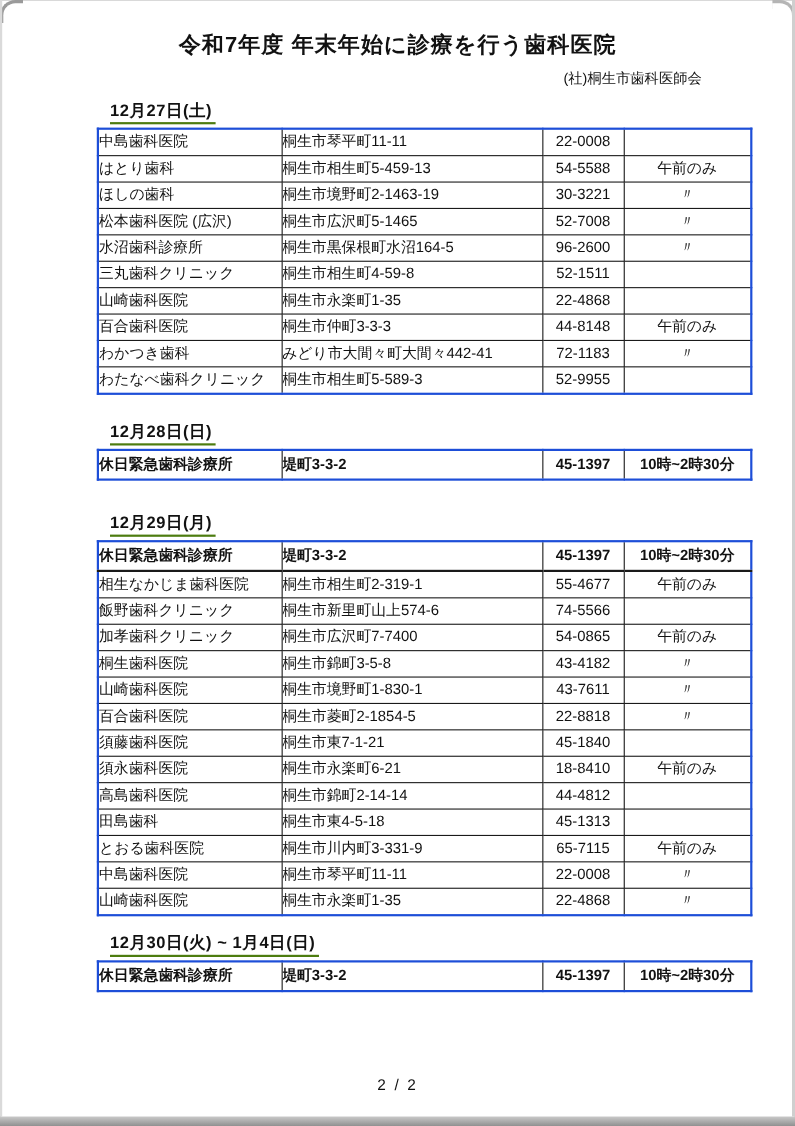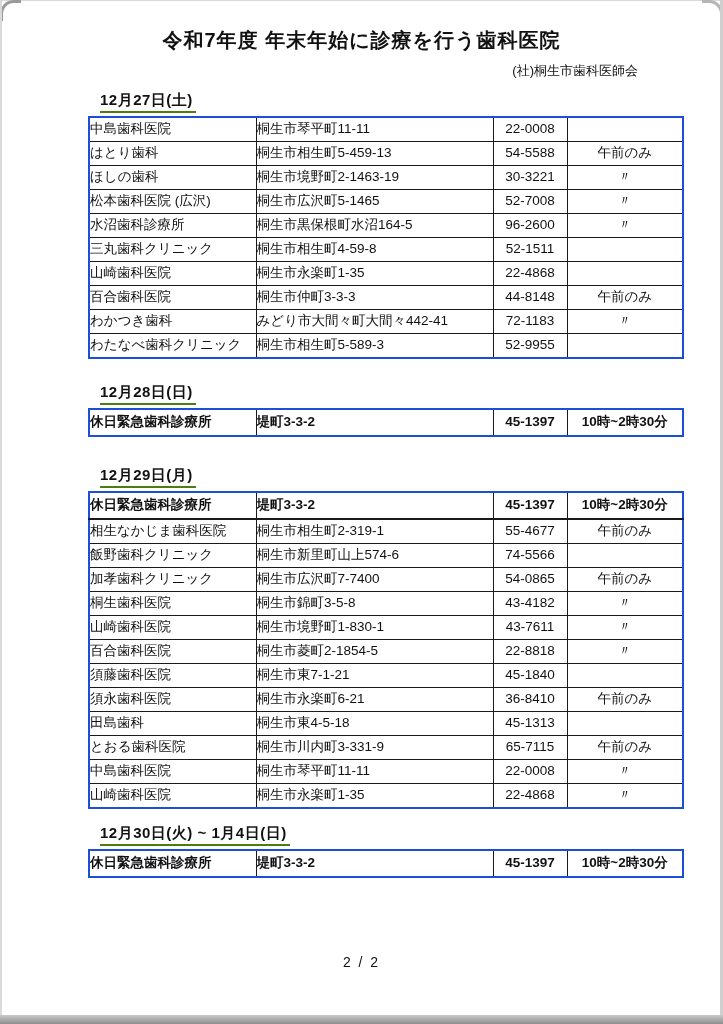--- a/index.html
+++ b/index.html
@@ -225,22 +225,28 @@
             </tr>
             <tr>
               <td class="name">須藤歯科医院</td>
               <td class="addr">桐生市東7-1-21</td>
               <td class="phone">45-1840</td>
               <td class="hours"></td>
             </tr>
             <tr>
               <td class="name">須永歯科医院</td>
               <td class="addr">桐生市永楽町6-21</td>
-              <td class="phone">36-8410</td>
-              <td class="hours">午前のみ</td>
+              <td class="phone">18-8410</td>
+              <td class="hours">午前のみ</td>
+            </tr>
+            <tr>
+              <td class="name">高島歯科医院</td>
+              <td class="addr">桐生市錦町2-14-14</td>
+              <td class="phone">44-4812</td>
+              <td class="hours"></td>
             </tr>
             <tr>
               <td class="name">田島歯科</td>
               <td class="addr">桐生市東4-5-18</td>
               <td class="phone">45-1313</td>
               <td class="hours"></td>
             </tr>
             <tr>
               <td class="name">とおる歯科医院</td>
               <td class="addr">桐生市川内町3-331-9</td>

